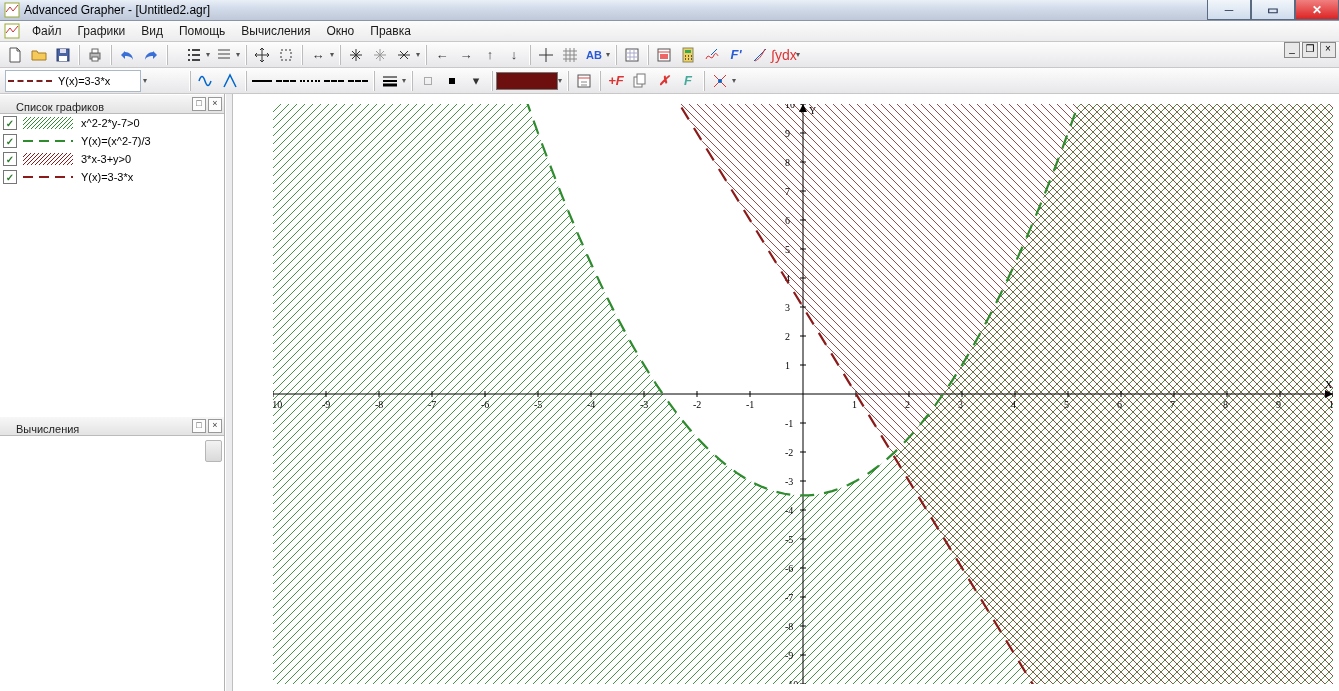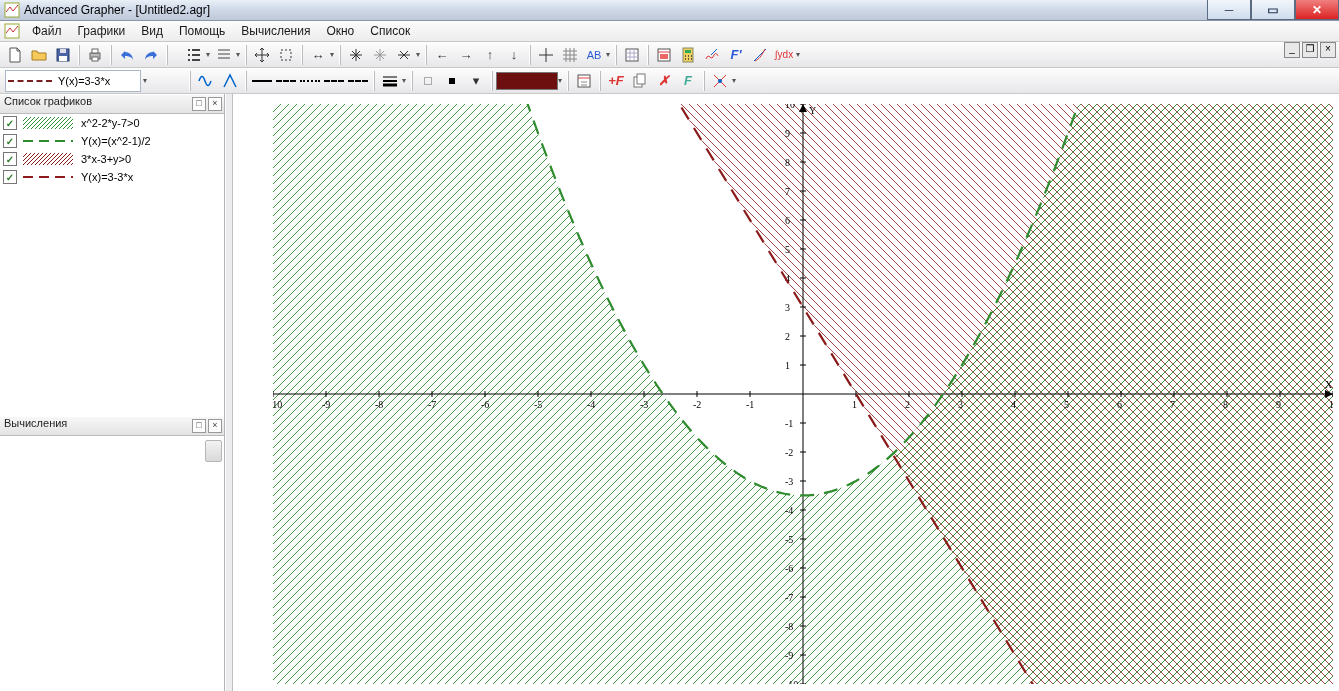--- a/index.html
+++ b/index.html
@@ -17,21 +17,21 @@
   .toolbar{height:25px;background:linear-gradient(#fdfdfd,#e7e7ea);border-bottom:1px solid #c8c8c8;display:flex;align-items:center;padding:0 3px}
   .tb{width:22px;height:22px;display:flex;align-items:center;justify-content:center;margin:0 1px;font-size:13px;color:#333}
   .sep{width:1px;height:20px;background:#bcbcbc;margin:0 3px;border-left:1px solid #fff}
   .drop{width:8px;height:22px;display:flex;align-items:center;justify-content:center;color:#555;font-size:8px;margin-left:-2px}
   .tb svg,.micon svg,.icon svg{width:16px;height:16px}
   .txtfield{height:20px;background:#fff;border:1px solid #abb8c8;width:140px;margin:0 2px;font-size:11px;padding:0 2px;display:flex;align-items:center}
   .linesample{display:inline-block;width:44px;height:0;border-top:2px dashed #7a1f1f;vertical-align:middle}
   .colorbox{display:inline-block;height:16px;border:1px solid #777}
   .app{display:flex;height:624px;position:relative}
   .sidebar{width:224px;display:flex;flex-direction:column;border-right:1px solid #b2b2b2}
-  .panelhdr{height:18px;background:linear-gradient(#f7f7f7,#e3e3e3);border-top:1px solid #fff;border-bottom:1px solid #bbb;display:flex;align-items:flex-start;padding:0 4px;position:relative;font-size:11px;color:#222}
+  .panelhdr{height:18px;background:linear-gradient(#f7f7f7,#e3e3e3);border-top:1px solid #fff;border-bottom:1px solid #bbb;display:flex;align-items:flex-end;padding:0 16px;position:relative;font-size:11px;color:#222}
   .panelhdr .pbtns{position:absolute;right:2px;top:2px;display:flex;gap:2px}
   .pbtn{width:12px;height:12px;border:1px solid #999;background:#fdfdfd;font-size:9px;line-height:11px;text-align:center;color:#444}
   .graphlist{flex:0 0 302px;background:#fff;overflow:auto}
   .glrow{display:flex;align-items:center;height:16px;padding:1px 3px}
   .glchk{width:12px;height:12px;border:1px solid #767676;background:#fff;margin-right:6px;display:flex;align-items:center;justify-content:center;font-size:10px;color:#2a7a2a;font-weight:bold}
   .glline{width:50px;height:12px;margin-right:8px;display:flex;align-items:center;}
   .calc{flex:1;background:#fff;position:relative}
   .scrollthumb{position:absolute;right:2px;top:4px;width:15px;height:20px;background:linear-gradient(#f3f3f3,#d9d9d9);border:1px solid #b6b6b6;border-radius:2px}
   .graph{flex:1;position:relative;background:#fff;padding:10px 0 0 40px}
   .ggap{width:6px;background:#ececee;border-left:1px solid #fff;border-right:1px solid #bfbfbf}
@@ -61,21 +61,21 @@
         <rect x="1" y="1" width="14" height="14" fill="#fff" stroke="#9a3"></rect>
         <path d="M2 10 L6 5 L9 9 L14 3" stroke="#c33" fill="none"></path>
       </svg>
   </span>
   <span class="mitem">Файл</span>
   <span class="mitem">Графики</span>
   <span class="mitem">Вид</span>
   <span class="mitem">Помощь</span>
   <span class="mitem">Вычисления</span>
   <span class="mitem">Окно</span>
-  <span class="mitem">Список</span>
+  <span class="mitem">Правка</span>
   <div class="mdi">
     <div class="mdibtn">_</div>
     <div class="mdibtn">❐</div>
     <div class="mdibtn">×</div>
   </div>
 </div>
 
 <div class="toolbar">
   <span class="tb">
       <svg viewBox="0 0 16 16">
@@ -168,21 +168,21 @@
   <span class="tb">
       <svg viewBox="0 0 16 16">
         <path d="M8 1v14M1 8h14" stroke="#333"></path>
       </svg>
     </span>
   <span class="tb">
       <svg viewBox="0 0 16 16">
         <path d="M4 1v14M8 1v14M12 1v14M1 4h14M1 8h14M1 12h14" stroke="#888"></path>
       </svg>
     </span>
-  <span class="tb" style="color:#2a5bd7;font-weight:normal;font-size:11px">AB</span>
+  <span class="tb" style="color:#2a5bd7;font-weight:bold;font-size:11px">AB</span>
   <span class="drop">▾</span>
   <span class="sep"></span>
   <span class="tb">
       <svg viewBox="0 0 16 16">
         <rect x="2" y="2" width="12" height="12" fill="#fff" stroke="#555"></rect>
         <path d="M2 6h12M2 10h12M6 2v12M10 2v12" stroke="#aac"></path>
       </svg>
     </span>
   <span class="sep"></span>
   <span class="tb">
@@ -205,21 +205,21 @@
         <path d="M13 2l-6 6" stroke="#06c"></path>
       </svg>
     </span>
   <span class="tb" style="font-style:italic;color:#2a5bd7;font-weight:bold">F'</span>
   <span class="tb">
       <svg viewBox="0 0 16 16">
         <path d="M2 14L14 2" stroke="#06c"></path>
         <path d="M3 14c4-2 6-4 10-12" fill="none" stroke="#d33"></path>
       </svg>
     </span>
-  <span class="tb" style="color:#d33;font-size:10px">∫ydx</span>
+  <span class="tb" style="color:#d33;font-size:14px">∫ydx</span>
   <span class="drop">▾</span>
 </div>
 
 <div class="toolbar">
   <div class="txtfield" style="width:130px">
     <span class="linesample" style="margin-right:6px"></span>
     <span>Y(x)=3-3*x</span>
   </div>
   <span class="drop">▾</span>
   <span class="sep" style="margin-left:40px"></span>
@@ -321,21 +321,21 @@
           </span>
           <span>x^2-2*y-7&gt;0</span>
         </div>
         <div class="glrow">
           <span class="glchk">✓</span>
           <span class="glline">
             <svg width="50" height="12">
               <line x1="0" y1="6" x2="50" y2="6" stroke="#2e8b2e" stroke-width="2" stroke-dasharray="10 6"></line>
             </svg>
           </span>
-          <span>Y(x)=(x^2-1)/2</span>
+          <span>Y(x)=(x^2-7)/3</span>
         </div>
         <div class="glrow">
           <span class="glchk">✓</span>
           <span class="glline">
             <svg width="50" height="12">
               <defs>
                 <pattern id="hp2" width="4" height="4" patternUnits="userSpaceOnUse">
                   <path d="M0 4L4 0" stroke="#8b1a1a"></path>
                 </pattern>
               </defs>

